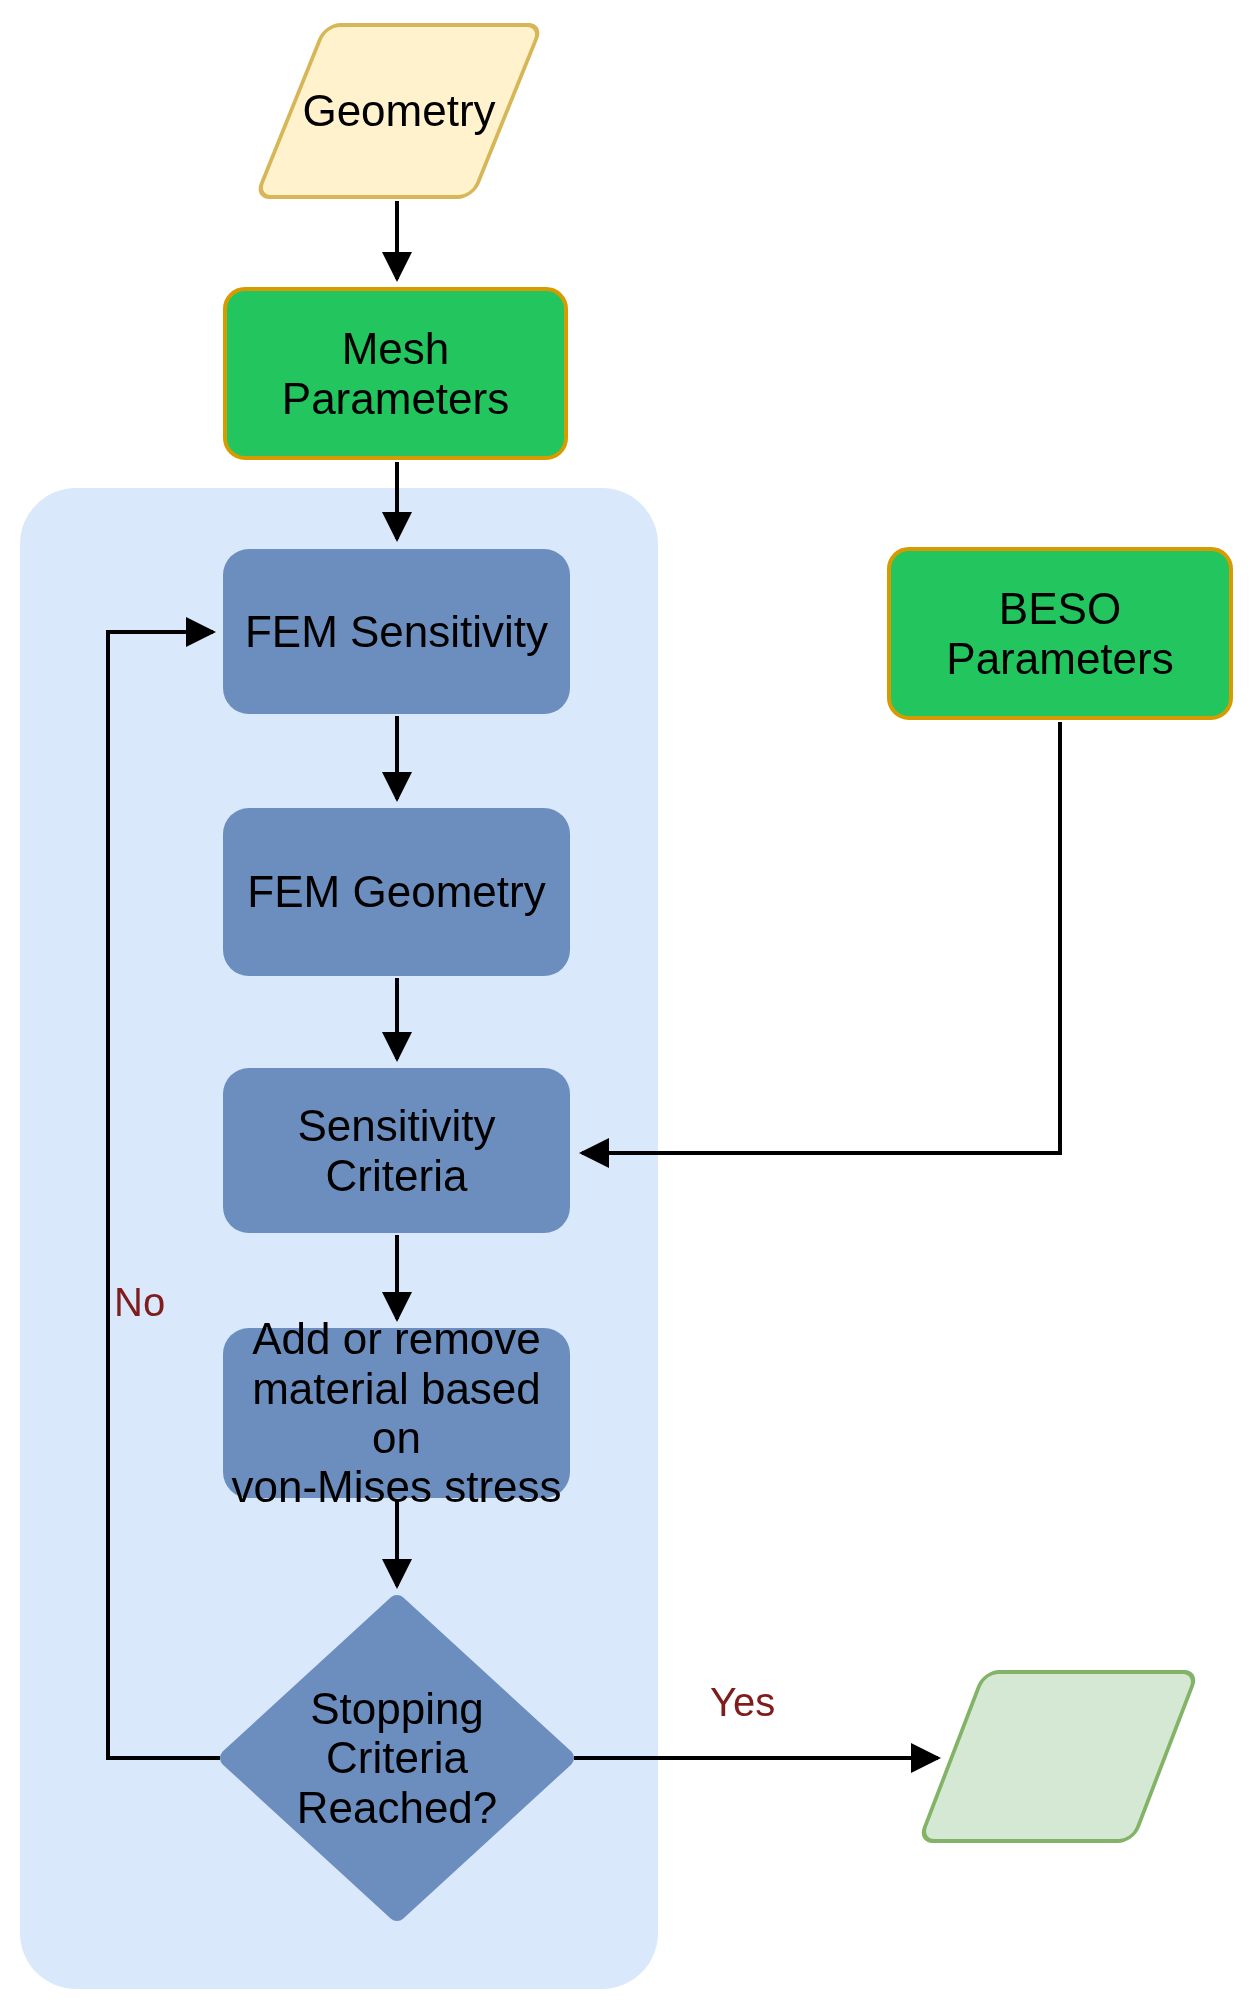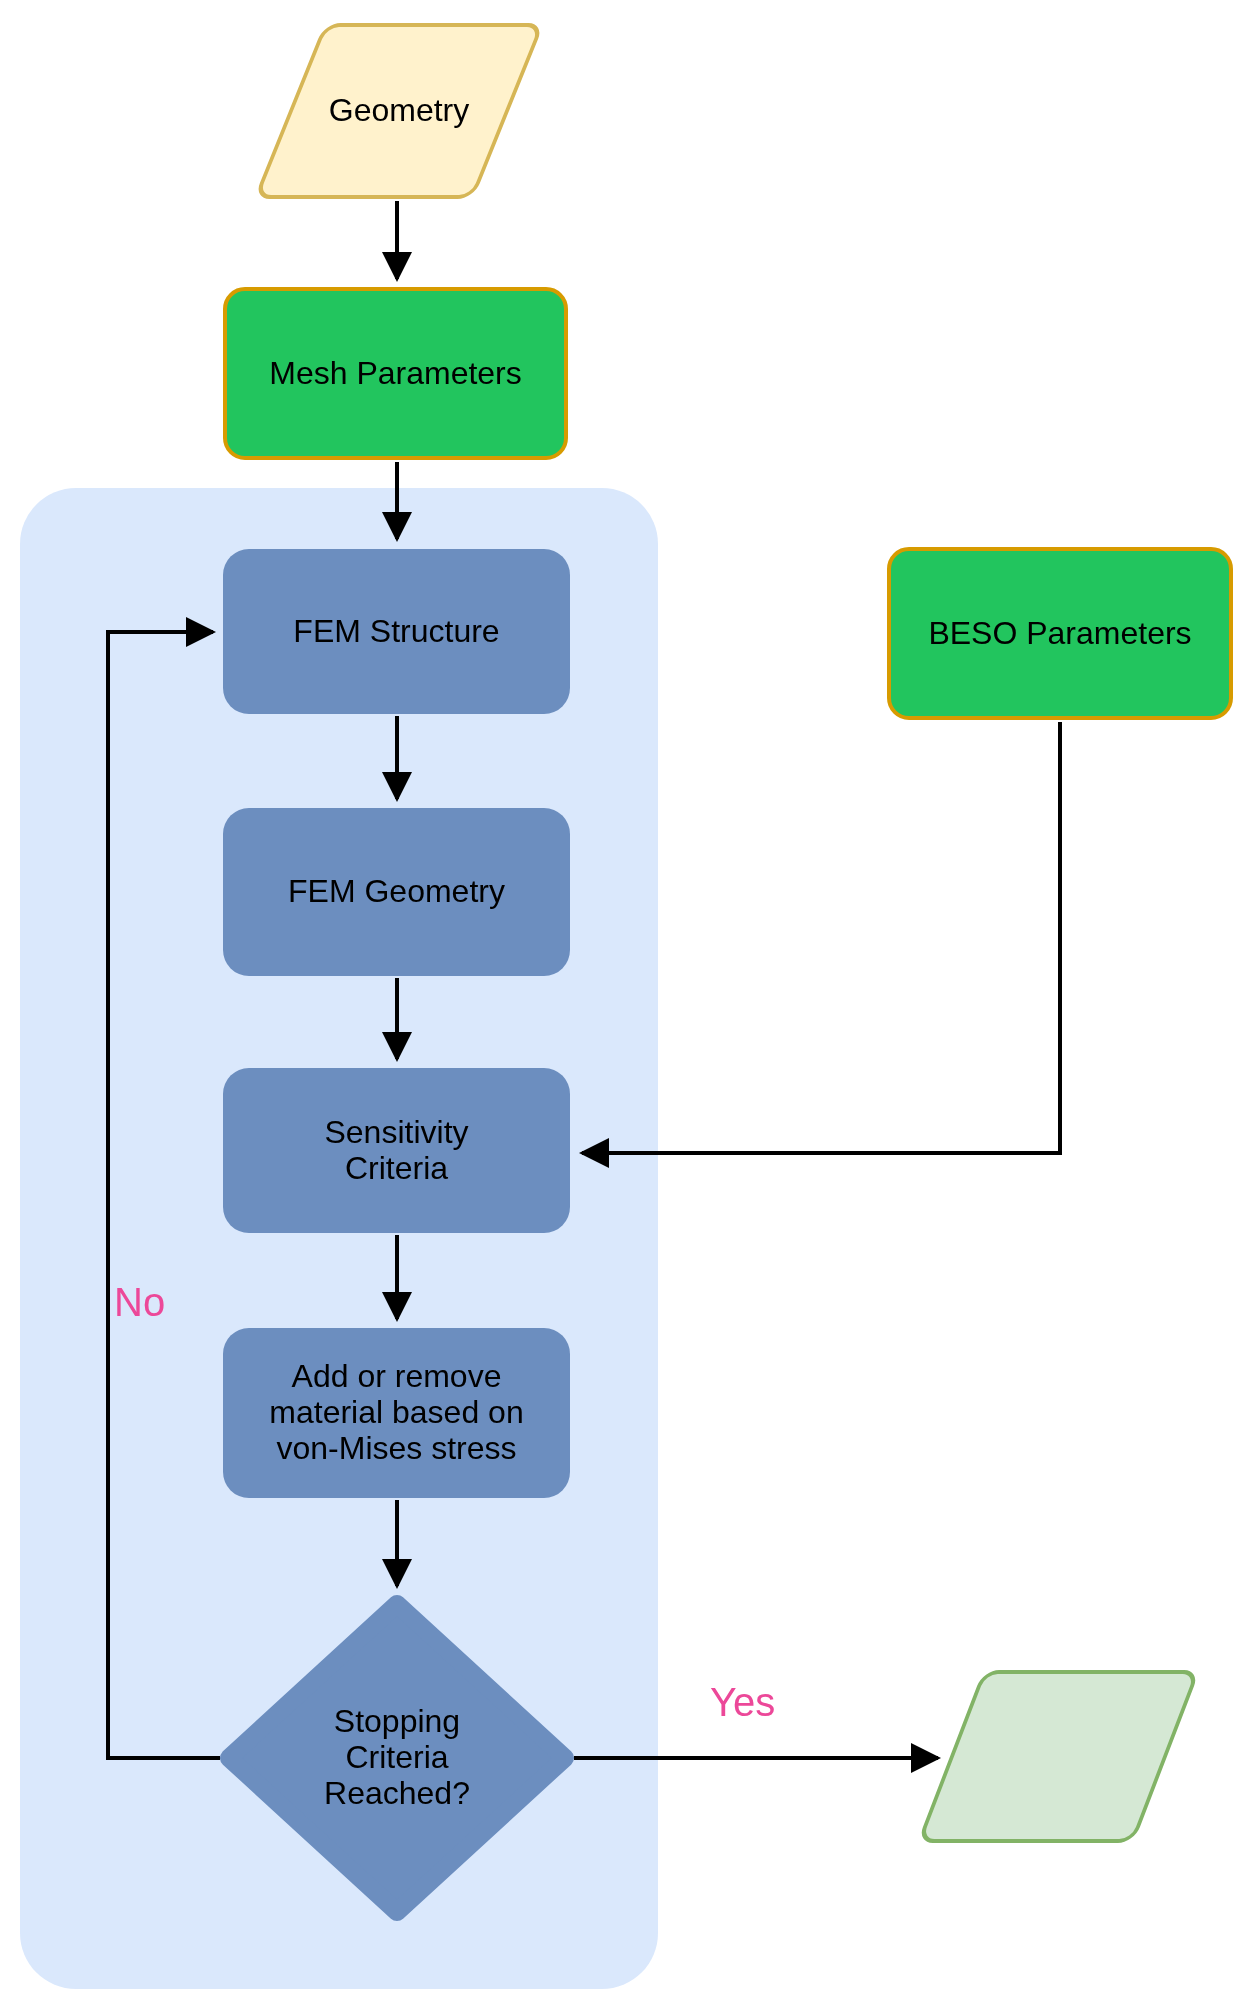--- a/index.html
+++ b/index.html
@@ -11,21 +11,21 @@
     position:absolute; left:20px; top:488px; width:638px; height:1501px;
     background:#DAE8FC; border-radius:56px; z-index:0;
   }
   svg.edges { position:absolute; left:0; top:0; width:1253px; height:2016px; z-index:1; }
   svg.edges path.edge { fill:none; stroke:#000000; stroke-width:4px; }
   .node {
     position:absolute; box-sizing:border-box; z-index:2;
     display:flex; align-items:center; justify-content:center; text-align:center;
   }
   .node-label {
-    font-size:32px; line-height:1.12; color:#000000; white-space:pre-line;
+    font-size:44px; line-height:1.12; color:#000000; white-space:pre-line;
   }
   .orange { background:#22c55e; border:4px solid #D79B00; border-radius:22px; }
   .blue   { background:#6C8EBF; border-radius:26px; }
   .skew-shape { position:absolute; box-sizing:border-box; z-index:2; }
   #geometry-shape {
     left:289px; top:23px; width:220px; height:176px;
     background:#FFF2CC; border:4px solid #D6B656; border-radius:16px;
     transform:skewX(-22deg);
   }
   #optimized-shape {
@@ -39,21 +39,21 @@
   }
   #geometry-label  { left:253px; top:23px;   width:292px; height:176px; }
   #optimized-label { left:918px; top:1670px; width:282px; height:173px; }
   #diamond-label   { left:247px; top:1608px; width:300px; height:300px; }
   #node-mesh-parameters { left:223px; top:287px;  width:345px; height:173px; }
   #node-fem-parameters  { left:223px; top:549px;  width:347px; height:165px; }
   #node-fem-analysis    { left:223px; top:808px;  width:347px; height:168px; }
   #node-sensitivity     { left:223px; top:1068px; width:347px; height:165px; }
   #node-add-remove      { left:223px; top:1328px; width:347px; height:170px; }
   #node-beso-parameters { left:887px; top:547px;  width:346px; height:173px; }
-  .edge-label { position:absolute; z-index:3; font-size:40px; color:#ec4899; }
+  .edge-label { position:absolute; z-index:3; font-size:40px; color:#7f1d1d; }
   #edge-label-no  { left:114px; top:1280px; }
   #edge-label-yes { left:710px; top:1680px; width:120px; text-align:left; }
 </style>
 </head>
 <body>
 
 <div class="canvas">
 
   <div class="loop-container"></div>
 
@@ -80,21 +80,21 @@
   <div class="skew-shape" id="geometry-shape"></div>
   <div class="overlay-label" id="geometry-label">
     <span class="node-label">Geometry</span>
   </div>
 
   <div class="node orange" id="node-mesh-parameters">
     <span class="node-label">Mesh Parameters</span>
   </div>
 
   <div class="node blue" id="node-fem-parameters">
-    <span class="node-label">FEM Structure</span>
+    <span class="node-label">FEM Sensitivity</span>
   </div>
 
   <div class="node blue" id="node-fem-analysis">
     <span class="node-label">FEM Geometry</span>
   </div>
 
   <div class="node blue" id="node-sensitivity">
     <span class="node-label">Sensitivity
 Criteria</span>
   </div>

